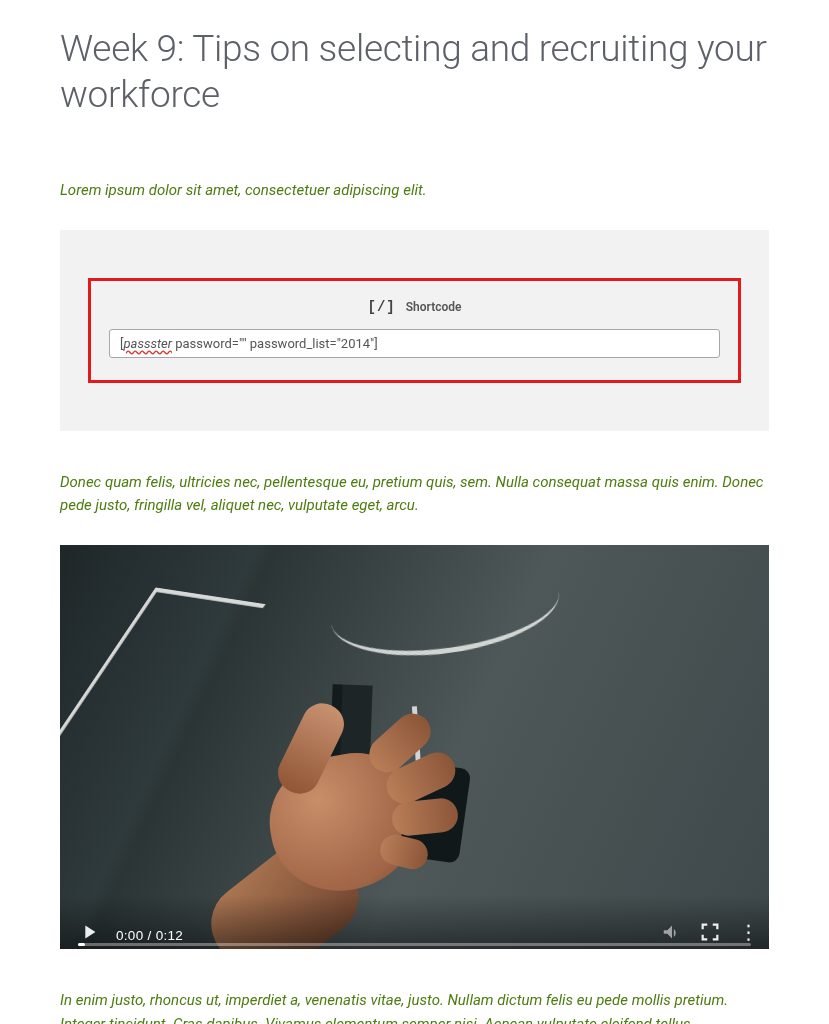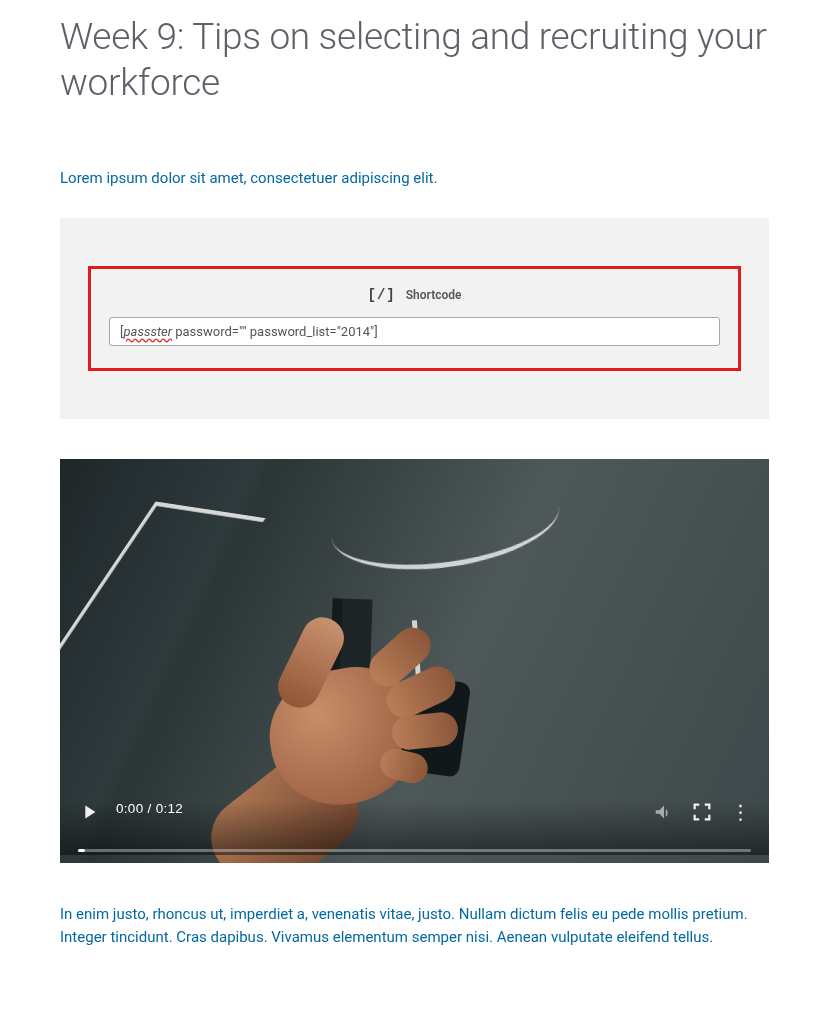--- a/index.html
+++ b/index.html
@@ -13,30 +13,31 @@
   .page {
     padding: 14px 60px 30px 60px;
   }
 
   
   h1 {
     font-weight: 300;
     font-size: 37px;
     line-height: 1.25;
     color: #5d6069;
-    margin: 0 0 60px 0;
+    margin: 12px 0 60px 0;
     letter-spacing: -0.3px;
   }
 
   
   p {
     font-size: 15px;
     line-height: 1.55;
-    color: #0369a1;
+    color: #4d7c0f;
     margin: 0 0 28px 0;
+    font-style: italic;
   }
 
   
   .block-wrap {
     background: #f2f2f2;
     padding: 48px 28px;
     margin-bottom: 40px;
   }
   .highlight-box {
     border: 3px solid #e11b1b;
@@ -166,25 +167,25 @@
     position: absolute;
     left: 175px; top: 60px;
     width: 60px; height: 95px;
     background: #10181a;
     border-radius: 10px;
     transform: rotate(8deg);
   }
 
   .video-controls {
     position: absolute;
-    left: 0; right: 0; bottom: 8px;
+    left: 0; right: 0; bottom: 0;
     height: 54px;
     display: flex;
-    align-items: flex-start;
-    padding: 0 18px 6px 18px;
+    align-items: flex-end;
+    padding: 0 10px 6px 18px;
     color: #fff;
     font-size: 13.5px;
     gap: 16px;
     font-family: Arial, sans-serif;
     background: linear-gradient(to top, rgba(0,0,0,0.45), rgba(0,0,0,0));
   }
   .video-controls .spacer { flex: 1; }
   .icon-btn {
     display: inline-flex;
     align-items: center;
@@ -227,20 +228,21 @@
   <div class="block-wrap">
     <div class="highlight-box">
       <div class="block-header">
         <span class="code-chip">[/]</span>
         <span class="block-label">Shortcode</span>
       </div>
       <div class="shortcode-input">[<span class="spell">passster</span><span> password="" password_list="2014"]</span></div>
     </div>
   </div>
 
+  <p>Donec quam felis, ultricies nec, pellentesque eu, pretium quis, sem. Nulla consequat massa quis enim. Donec pede justo, fringilla vel, aliquet nec, vulputate eget, arcu.</p>
 
   <div class="video">
     <div class="video-scene">
       <div class="chalk box"></div>
       <div class="chalk curve"></div>
       <div class="chalk bar"></div>
       <div class="chalk letter"></div>
       <div class="hand">
         <div class="wrist"></div>
         <div class="palm"></div>

